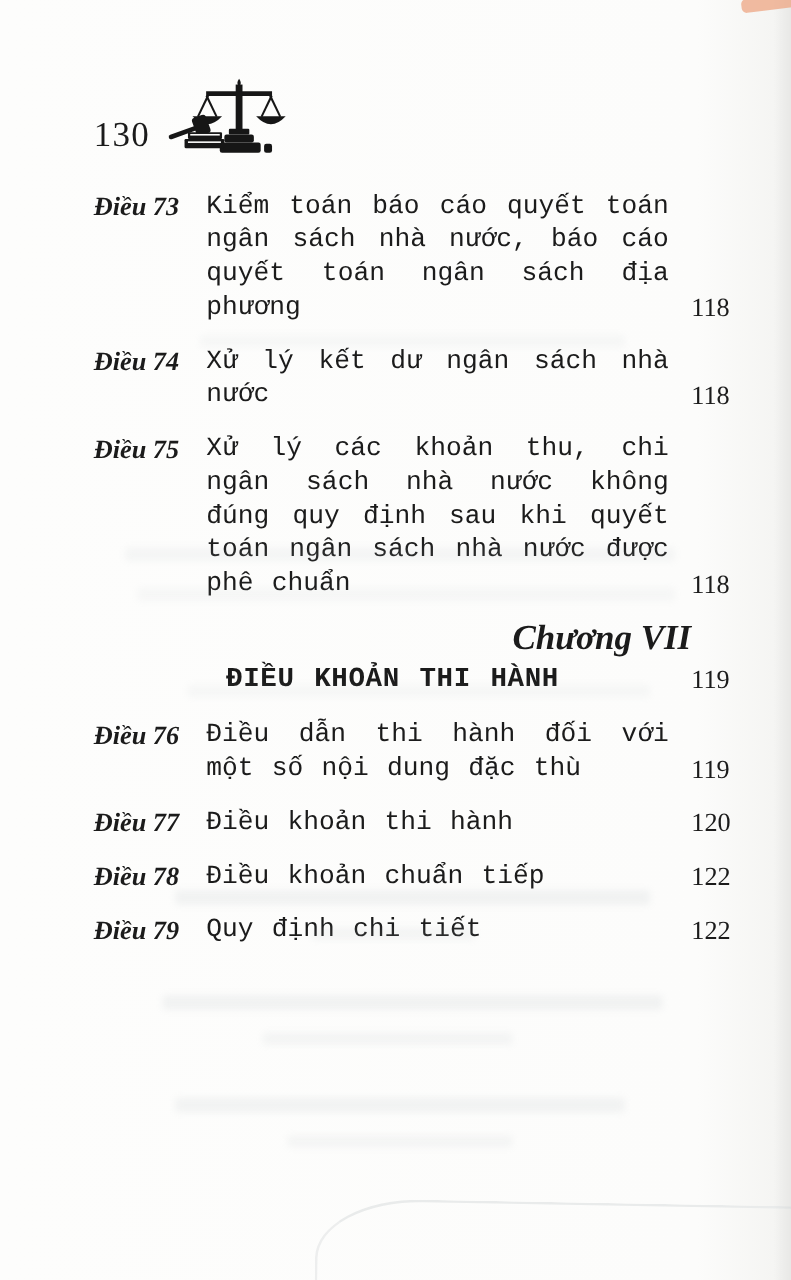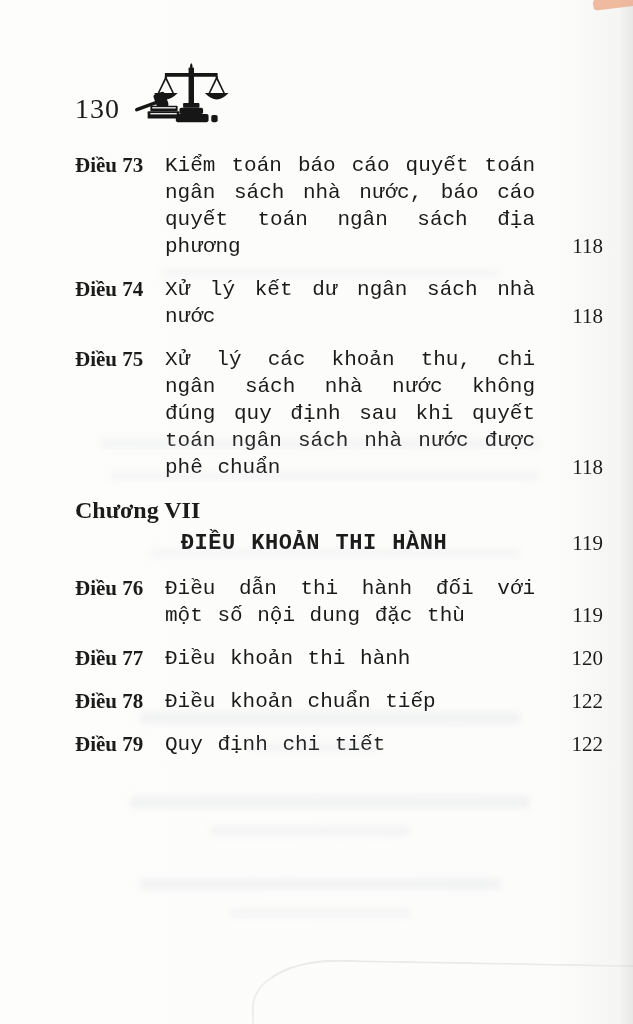--- a/index.html
+++ b/index.html
@@ -34,26 +34,26 @@
   .emblem { width: 100px; height: 64px; }
   .emblem svg { display: block; }
 
   
   .toc { font-size: 21px; line-height: 27px; }
   .toc-row {
     display: grid;
     grid-template-columns: 90px 1fr 50px;
     margin-bottom: 16px;
   }
-  .toc-label { font-weight: bold; grid-column: 1; }
+  .toc-label { font-weight: bold; grid-column: 1; font-style: italic; }
   .toc-text  { grid-column: 2; text-align: justify; padding-right: 18px; word-spacing: 2px; font-family: Liberation Mono, monospace; }
-  .toc-page  { grid-column: 3; text-align: right; align-self: end; }
+  .toc-page  { grid-column: 3; align-self: end; }
 
   .toc-row.chapter { grid-template-columns: 1fr 50px; margin-top: 8px; margin-bottom: 18px; }
-  .chapter .toc-label { grid-column: 1; grid-row: 1; text-align: left; font-size: 24px; margin-bottom: 6px; }
+  .chapter .toc-label { grid-column: 1; grid-row: 1; text-align: right; font-size: 28px; margin-bottom: 6px; }
   .chapter .toc-text  { grid-column: 1; grid-row: 2; text-align: center; font-weight: bold; font-size: 22px; letter-spacing: .5px; padding-right: 0; }
   .chapter .toc-page  { grid-column: 2; grid-row: 2; }
 
   
   .bleed {
     position: absolute; background: #aeb6ba;
     filter: blur(3px); border-radius: 3px;
     pointer-events: none;
   }
 

